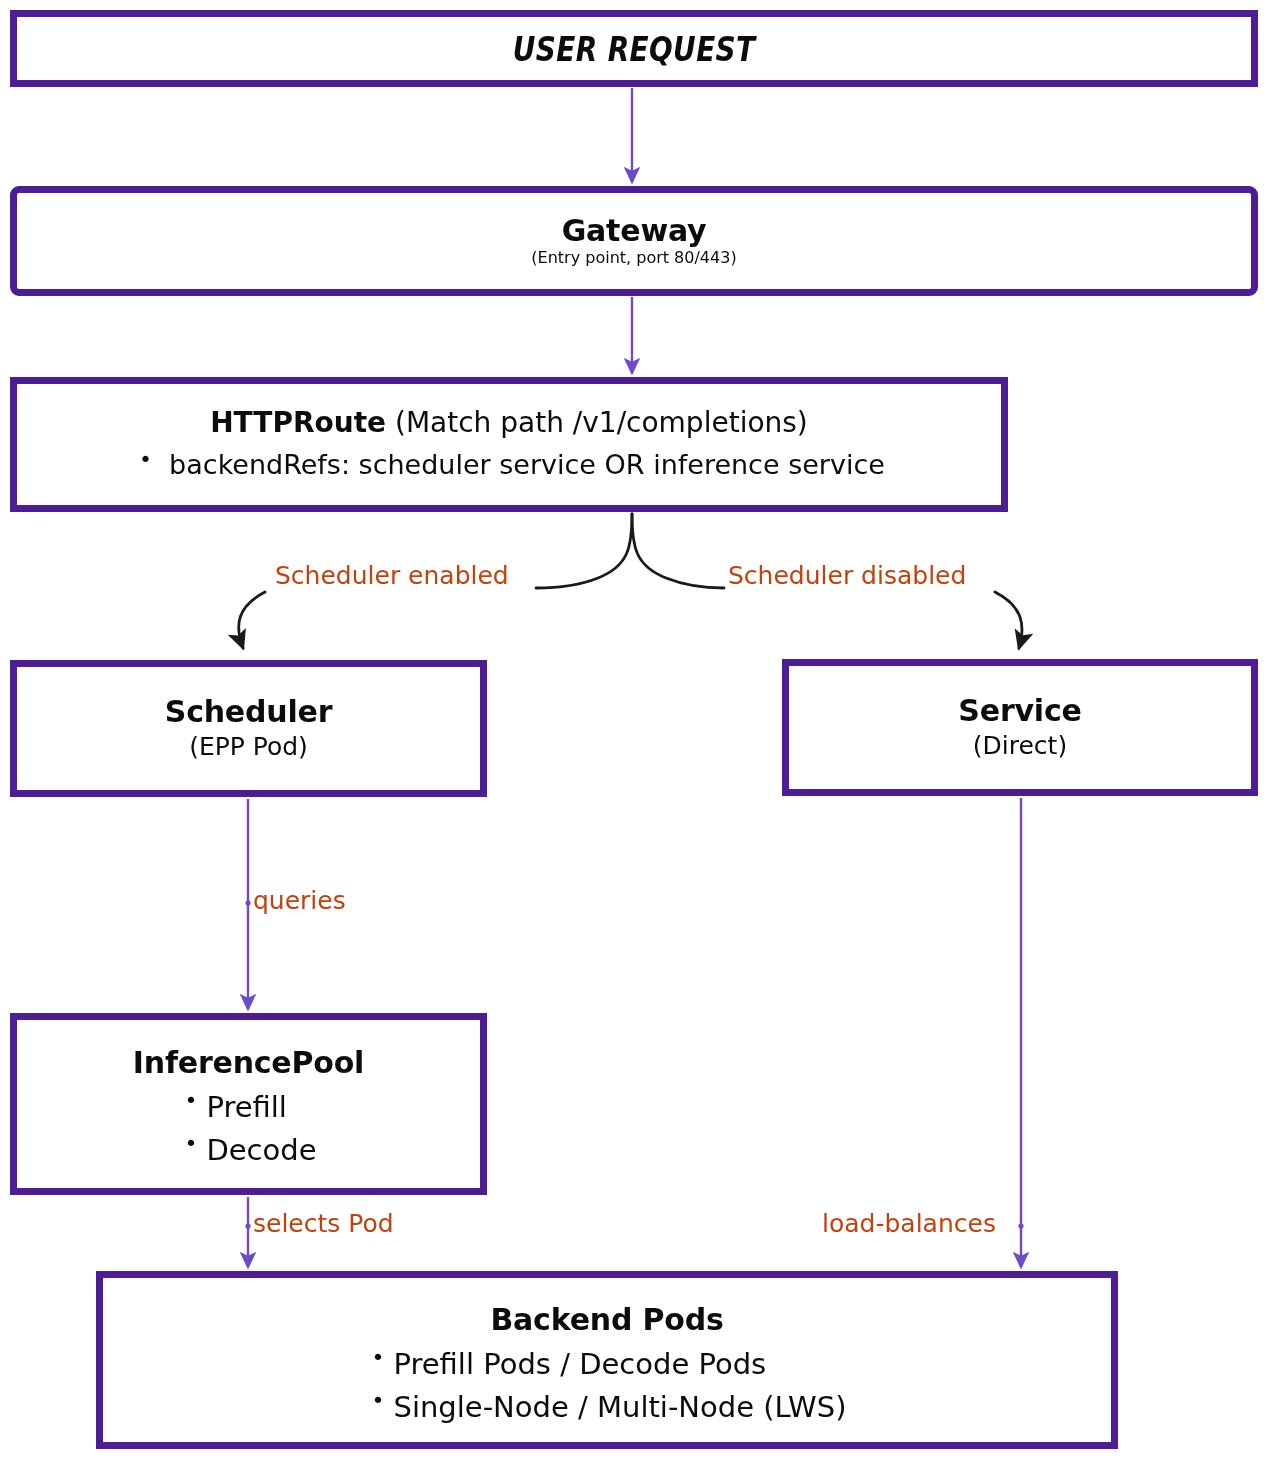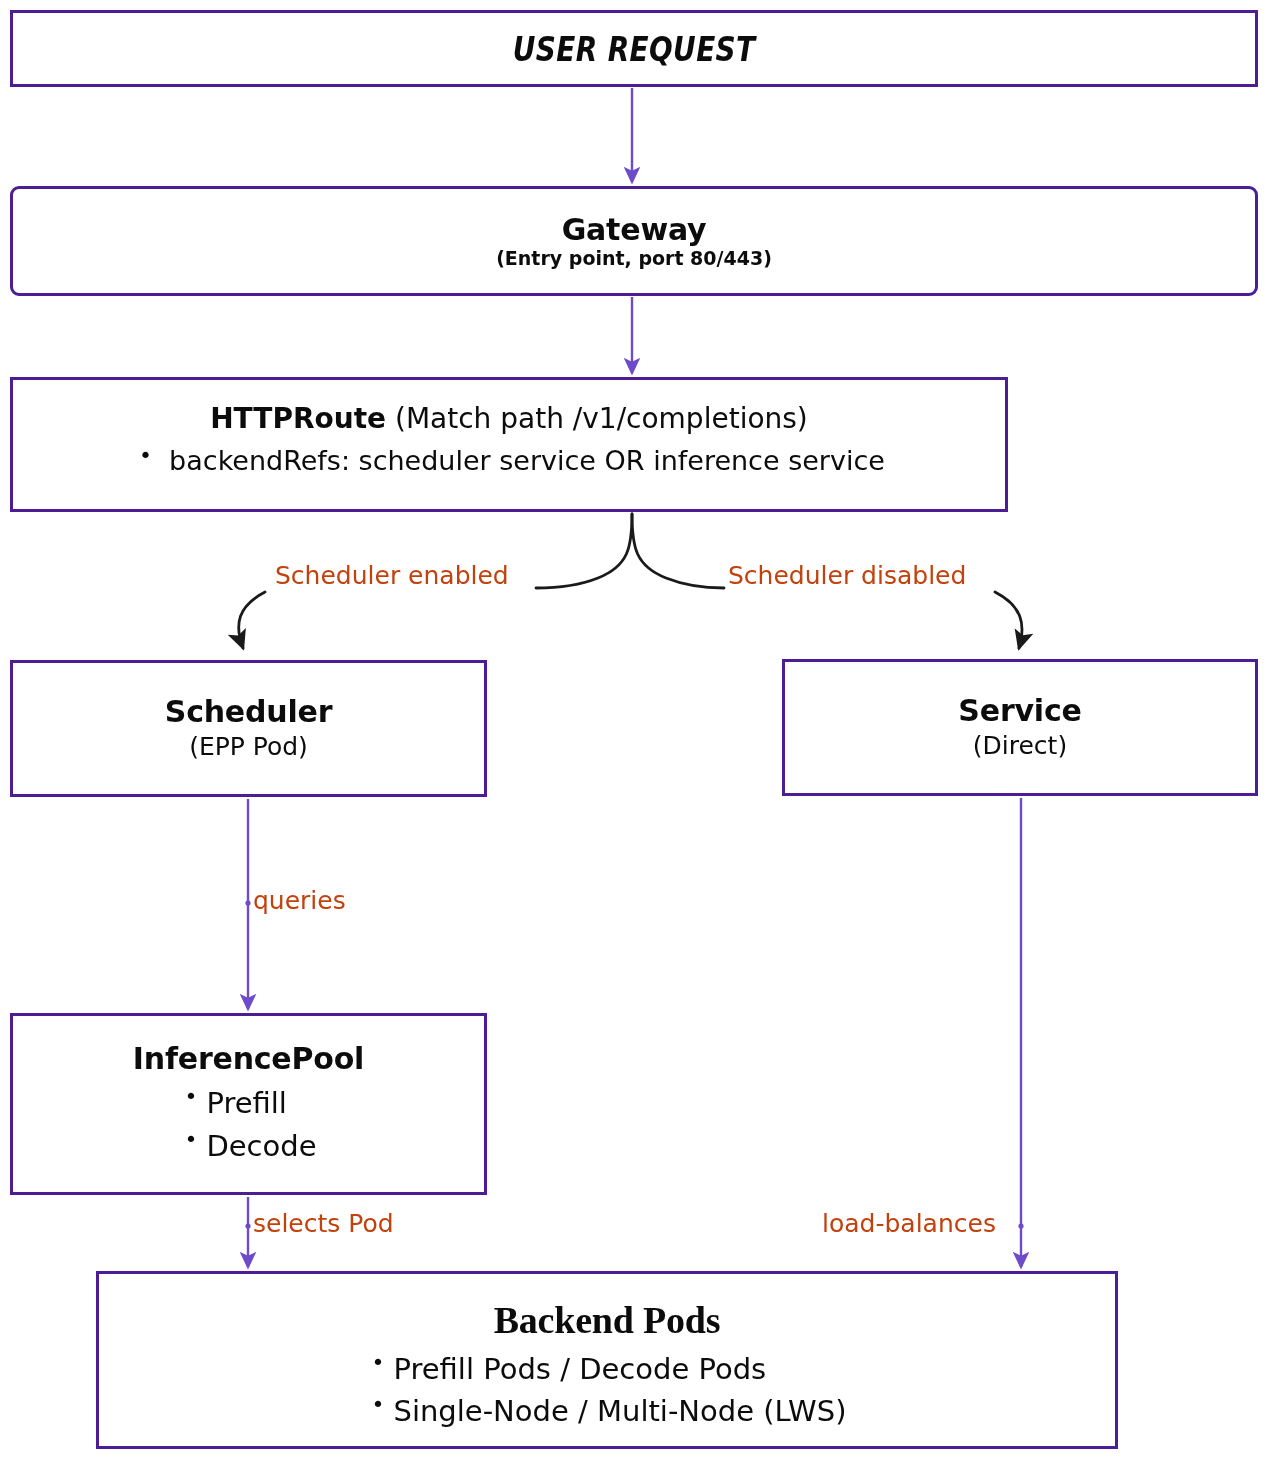--- a/index.html
+++ b/index.html
@@ -22,21 +22,21 @@
     position: absolute;
     left: 0;
     top: 0;
     width: 1268px;
     height: 1459px;
     pointer-events: none;
   }
   .node {
     position: absolute;
     box-sizing: border-box;
-    border: 3px solid #4c1d95;
+    border: 7px solid #4c1d95;
     background: #ffffff;
     display: flex;
     flex-direction: column;
     align-items: center;
     justify-content: center;
     text-align: center;
     color: #0c0c0c;
   }
   .node-title {
     font-weight: bold;
@@ -59,21 +59,21 @@
   }
   
   #node-user-request {
     left: 10px; top: 10px; width: 1248px; height: 77px;
   }
   
   #node-gateway {
     left: 10px; top: 186px; width: 1248px; height: 110px; border-radius: 9px;
   }
   #node-gateway .node-title { font-size: 30px; }
-  #node-gateway .node-sub   { font-size: 19px; margin-top: 1px; font-weight: bold; }
+  #node-gateway .node-sub   { font-size: 16px; margin-top: 1px; }
   
   #node-httproute {
     left: 10px; top: 377px; width: 998px; height: 135px;
     justify-content: flex-start;
     padding-top: 22px;
   }
   #node-httproute .headline { font-size: 28px; white-space: nowrap; }
   #node-httproute .headline b { font-weight: bold; }
   #node-httproute .headline span { font-weight: normal; }
   
@@ -94,21 +94,21 @@
     justify-content: flex-start;
     padding-top: 26px;
   }
   #node-inferencepool .node-title { font-size: 30px; }
   
   #node-backend-pods {
     left: 96px; top: 1271px; width: 1022px; height: 178px;
     justify-content: flex-start;
     padding-top: 25px;
   }
-  #node-backend-pods .node-title { font-size: 38px; font-family: Liberation Serif, serif; }
+  #node-backend-pods .node-title { font-size: 30px; }
 
   ul.bullets {
     list-style: none;
     margin: 6px 0 0 0;
     padding: 0;
     text-align: left;
   }
   ul.bullets li {
     font-size: 29px;
     line-height: 1.48;

